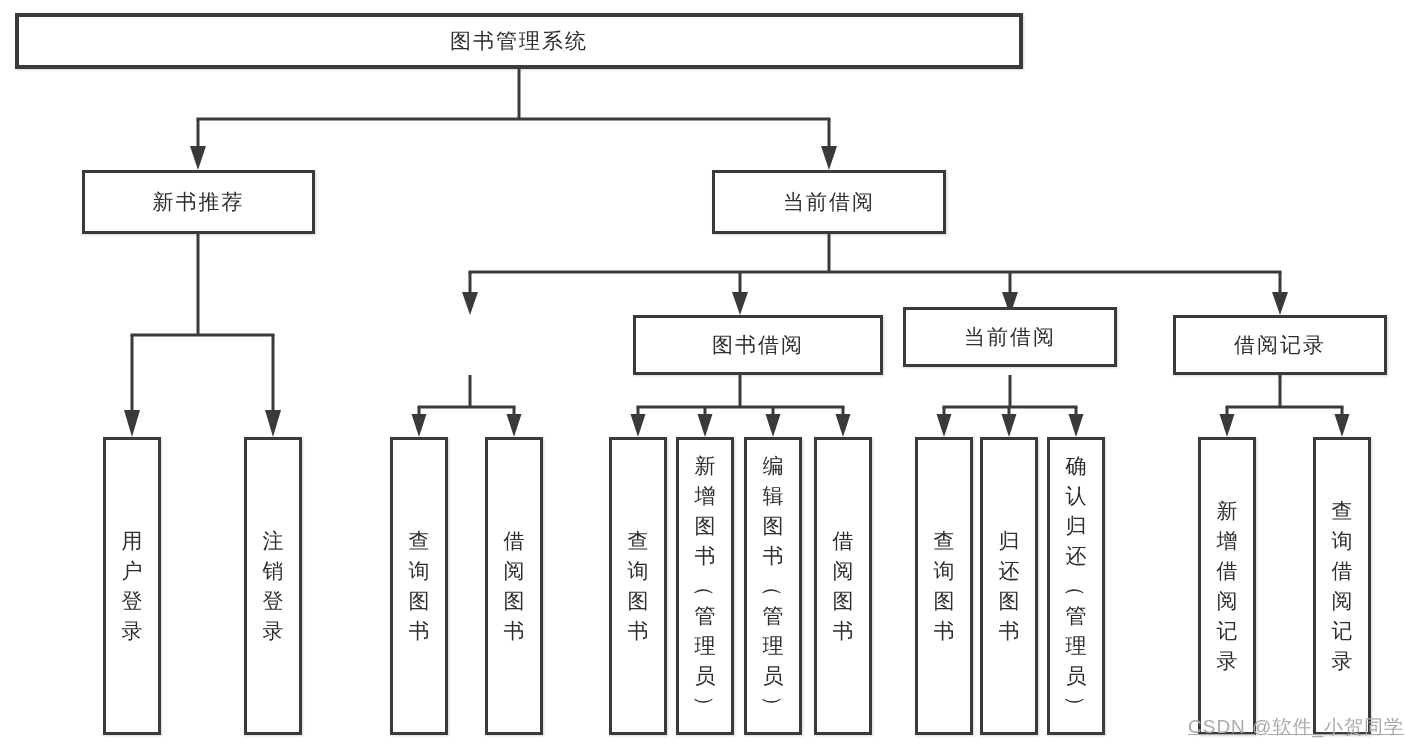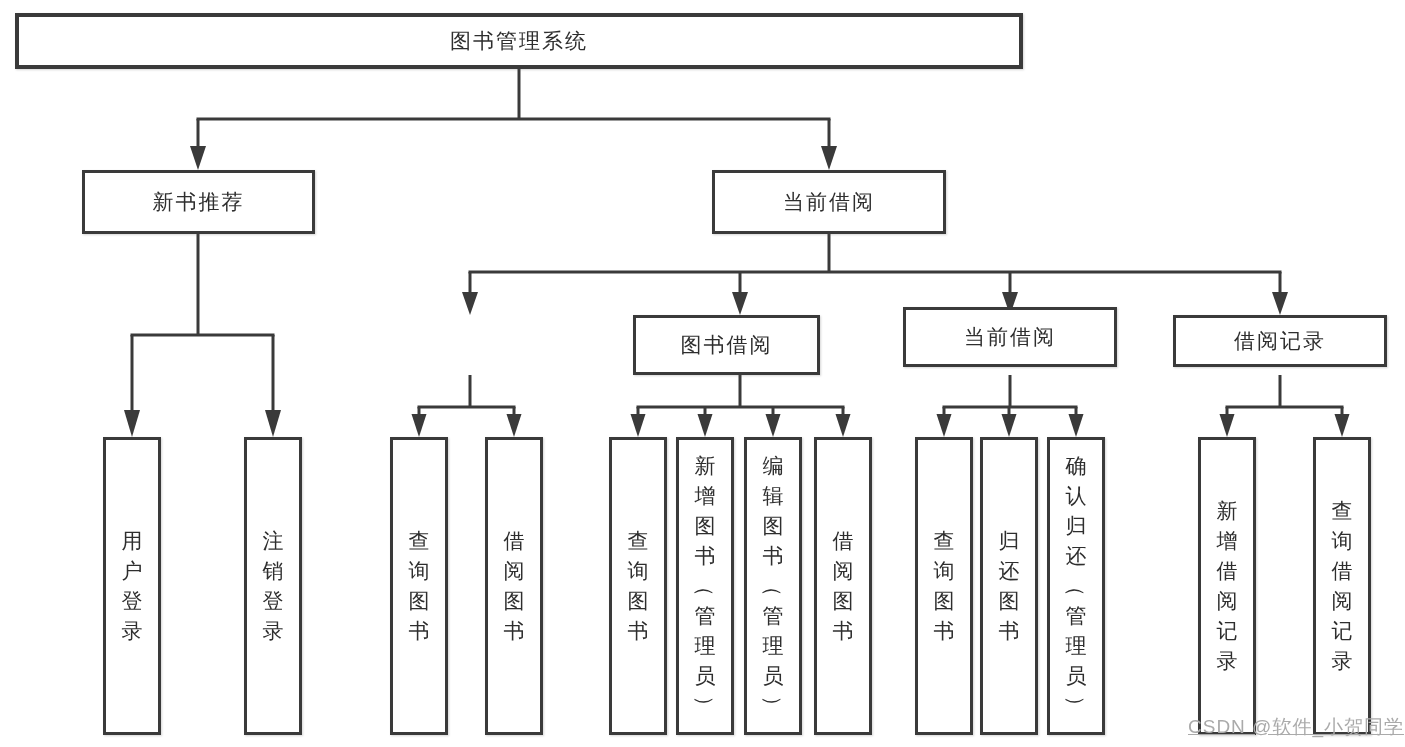--- a/index.html
+++ b/index.html
@@ -143,27 +143,27 @@
     <span class="hlabel">图书管理系统</span>
   </div>
 
   <div class="box" style="left:82px;top:170px;width:233px;height:64px">
     <span class="hlabel">新书推荐</span>
   </div>
   <div class="box" style="left:712px;top:170px;width:234px;height:64px">
     <span class="hlabel">当前借阅</span>
   </div>
 
-  <div class="box" style="left:633px;top:315px;width:187px;height:60px">
+  <div class="box" style="left:633px;top:315px;width:250px;height:60px">
     <span class="hlabel">图书借阅</span>
   </div>
   <div class="box" style="left:903px;top:307px;width:214px;height:60px">
     <span class="hlabel">当前借阅</span>
   </div>
-  <div class="box" style="left:1173px;top:315px;width:214px;height:52px">
+  <div class="box" style="left:1173px;top:315px;width:214px;height:60px">
     <span class="hlabel">借阅记录</span>
   </div>
 
   <div class="box leaf" style="left:103px;top:437px">
     <div class="vlabel">
         <span class="vchar">用</span>
         <span class="vchar">户</span>
         <span class="vchar">登</span>
         <span class="vchar">录</span>
       </div>

